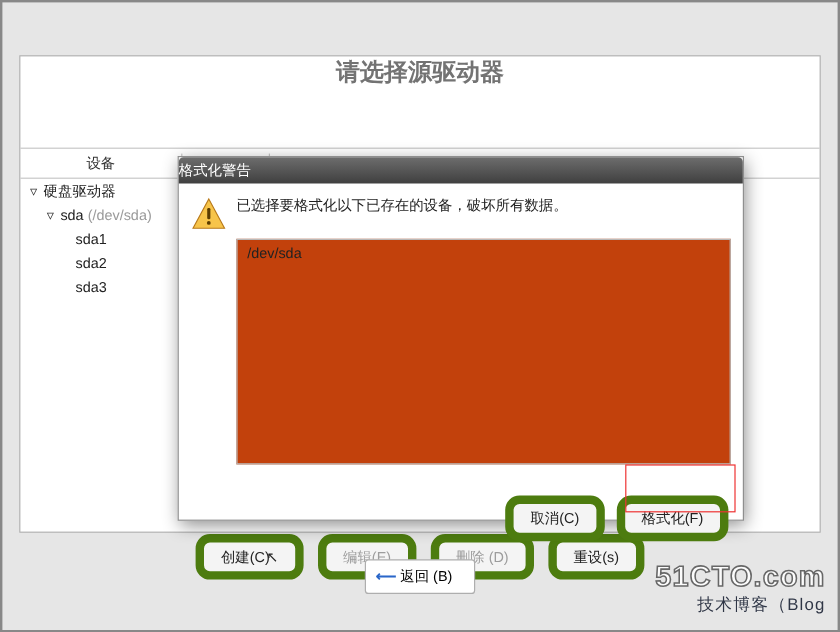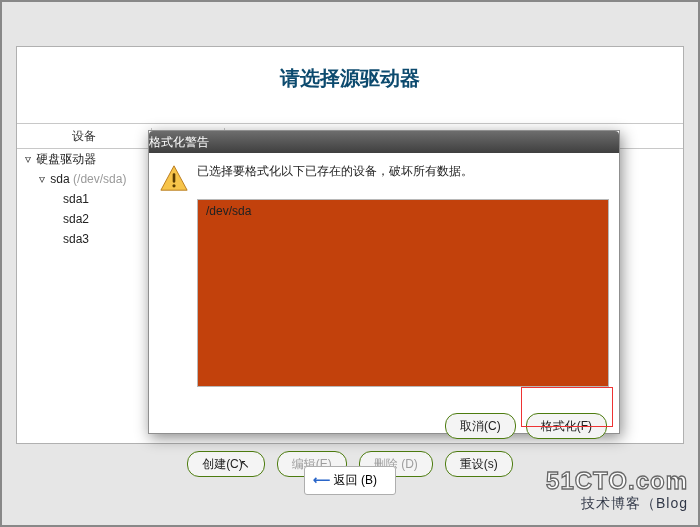--- a/index.html
+++ b/index.html
@@ -1,30 +1,30 @@
 <!DOCTYPE html>
 <html><head>
 <meta charset="utf-8">
 <style>
   html,body{margin:0;padding:0;width:700px;height:527px;font-family:"WenQuanYi Micro Hei","Microsoft YaHei",Arial,sans-serif;font-size:12px;background:#fff;color:#222;overflow:hidden}
   .canvas{position:relative;width:700px;height:527px;border:2px solid #888;box-sizing:border-box;background:#e6e6e6}
   .inner-panel{position:absolute;left:14px;top:44px;right:14px;height:396px;background:#fff;border:1px solid #b0b0b0}
-  .page-title{text-align:center;font-size:20px;font-weight:bold;color:#0c4a6e;margin-top:18px}
+  .page-title{text-align:center;font-size:20px;font-weight:bold;color:#737373;}
   .table-hdr{position:absolute;left:0;right:0;top:76px;height:24px;border-top:1px solid #c8c8c8;border-bottom:1px solid #c8c8c8;display:flex;align-items:center;font-size:12px;color:#333}
   .col{padding:0 8px}
   .col.dev{width:118px;text-align:center}
   .col.size{width:56px;border-left:1px solid #c8c8c8}
   .col.mnt{width:200px;border-left:1px solid #c8c8c8}
   .tree{position:absolute;left:0;top:102px;right:0;font-size:12px;color:#222}
   .trow{height:20px;line-height:20px;padding-left:6px;white-space:nowrap}
   .tri{display:inline-block;width:10px;text-align:center;color:#333}
   .muted{color:#9a9a9a}
   .sz{position:absolute;left:138px}
   .action-bar{position:absolute;left:14px;right:14px;top:445px;height:34px;display:flex;justify-content:center;gap:12px;align-items:center}
-  .btn{background:#f4f4f4;border:1px solid #4d7c0f;border-radius:12px;padding:5px 14px;font-size:12px;color:#222;line-height:14px}
+  .btn{background:#f4f4f4;border:7px solid #4d7c0f;border-radius:12px;padding:5px 14px;font-size:12px;color:#222;line-height:14px}
   .btn.dis{color:#9d9d9d}
   .cursor{display:inline-block;margin-left:-3px}
   .back-row{position:absolute;left:14px;right:14px;top:464px;display:flex;justify-content:center}
   .back-btn{background:#fff;border:1px solid #aeaeae;border-radius:3px;padding:5px 18px 5px 8px;font-size:12px}
   .arrow-left{color:#2a66c9;font-weight:bold}
   
   .modal{position:absolute;left:146px;top:128px;width:470px;height:302px;background:#fff;border:1px solid #8f8f8f;box-shadow:2px 4px 14px rgba(0,0,0,.45)}
   .modal-titlebar{height:22px;background:linear-gradient(#6d6d6d,#3f3f3f);color:#fff;display:flex;align-items:center;justify-content:flex-start;font-size:12px;position:relative;border-top-left-radius:4px;border-top-right-radius:4px}
   .modal-body{padding:8px 10px 0 10px}
   .warn-row{display:flex;align-items:flex-start}

